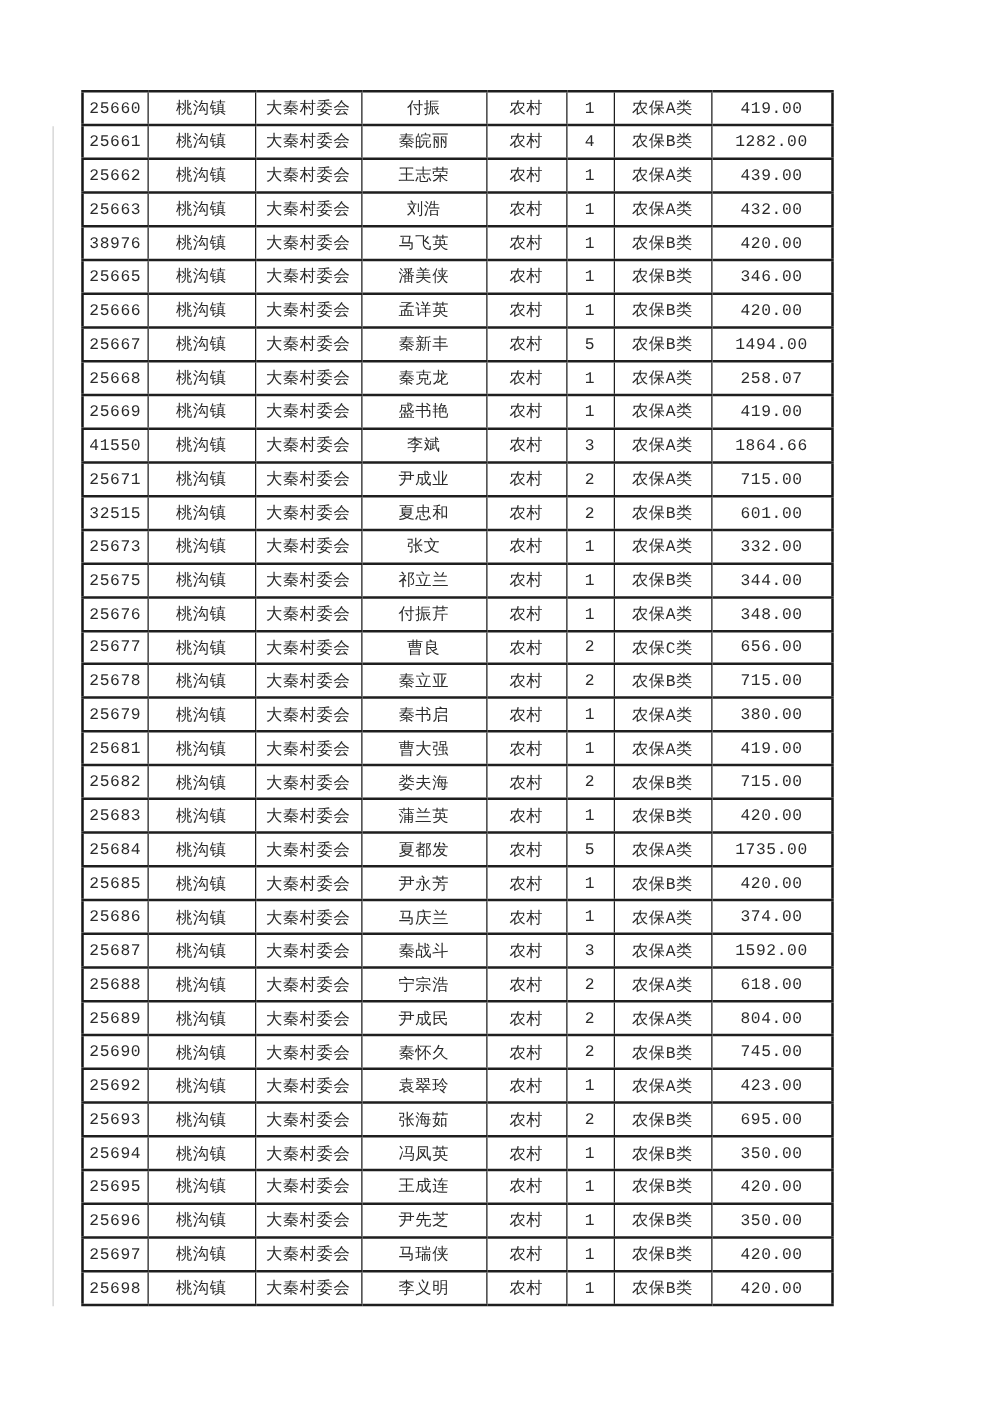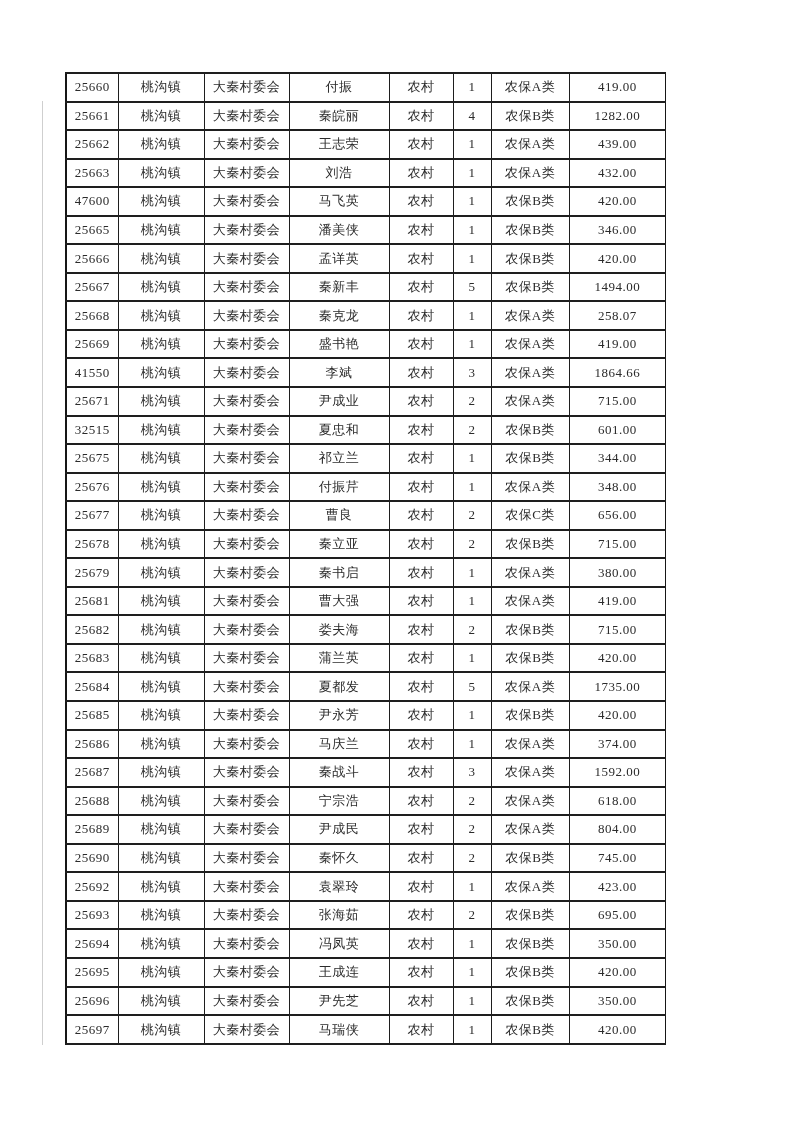--- a/index.html
+++ b/index.html
@@ -2,25 +2,25 @@
 <html><head>
 <meta charset="utf-8">
 <style>
   html, body {
     margin: 0;
     padding: 0;
     background: #ffffff;
   }
   .page {
     position: relative;
-    width: 666px;
+    width: 793px;
     height: 1122px;
     background: #ffffff;
     overflow: hidden;
-    font-family: Liberation Serif, serif;
+    font-family: Liberation Mono, monospace;
   }
   .scan-line {
     position: absolute;
     left: 42px;
     top: 101px;
     width: 1px;
     height: 944px;
     background: #cfcfcf;
   }
   table.doc-table {
@@ -98,21 +98,21 @@
           <td>25663</td>
           <td>桃沟镇</td>
           <td>大秦村委会</td>
           <td>刘浩</td>
           <td>农村</td>
           <td>1</td>
           <td>农保A类</td>
           <td>432.00</td>
         </tr>
         <tr>
-          <td>47600</td>
+          <td>38976</td>
           <td>桃沟镇</td>
           <td>大秦村委会</td>
           <td>马飞英</td>
           <td>农村</td>
           <td>1</td>
           <td>农保B类</td>
           <td>420.00</td>
         </tr>
         <tr>
           <td>25665</td>
@@ -186,20 +186,30 @@
         </tr>
         <tr>
           <td>32515</td>
           <td>桃沟镇</td>
           <td>大秦村委会</td>
           <td>夏忠和</td>
           <td>农村</td>
           <td>2</td>
           <td>农保B类</td>
           <td>601.00</td>
+        </tr>
+        <tr>
+          <td>25673</td>
+          <td>桃沟镇</td>
+          <td>大秦村委会</td>
+          <td>张文</td>
+          <td>农村</td>
+          <td>1</td>
+          <td>农保A类</td>
+          <td>332.00</td>
         </tr>
         <tr>
           <td>25675</td>
           <td>桃沟镇</td>
           <td>大秦村委会</td>
           <td>祁立兰</td>
           <td>农村</td>
           <td>1</td>
           <td>农保B类</td>
           <td>344.00</td>
@@ -392,20 +402,30 @@
           <td>农村</td>
           <td>1</td>
           <td>农保B类</td>
           <td>350.00</td>
         </tr>
         <tr>
           <td>25697</td>
           <td>桃沟镇</td>
           <td>大秦村委会</td>
           <td>马瑞侠</td>
+          <td>农村</td>
+          <td>1</td>
+          <td>农保B类</td>
+          <td>420.00</td>
+        </tr>
+        <tr>
+          <td>25698</td>
+          <td>桃沟镇</td>
+          <td>大秦村委会</td>
+          <td>李义明</td>
           <td>农村</td>
           <td>1</td>
           <td>农保B类</td>
           <td>420.00</td>
         </tr>
       </tbody>
   </table>
 </div>
 
 </body></html>

